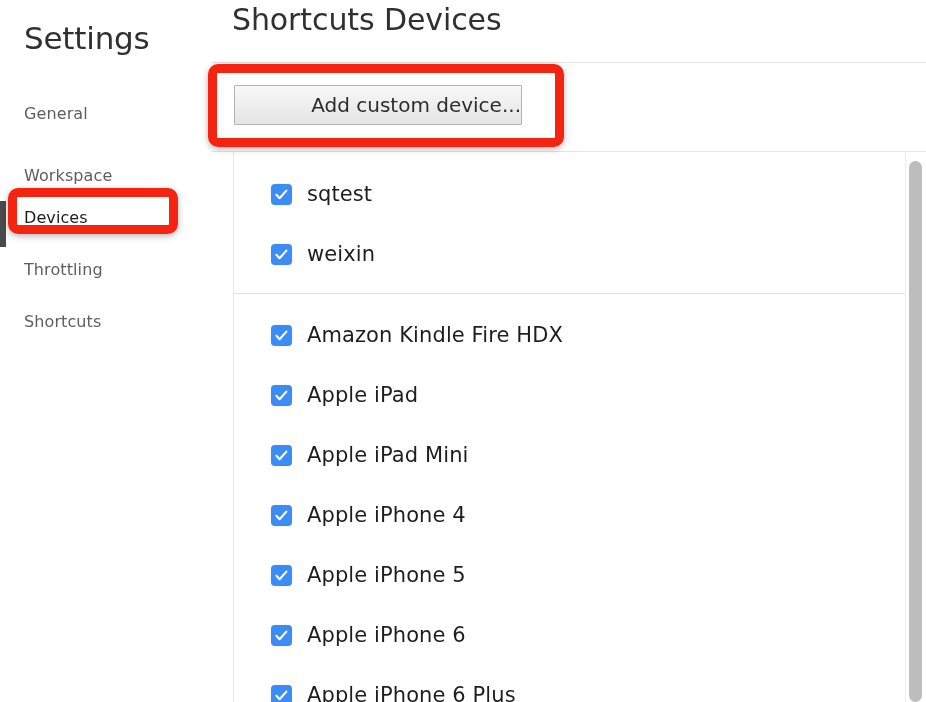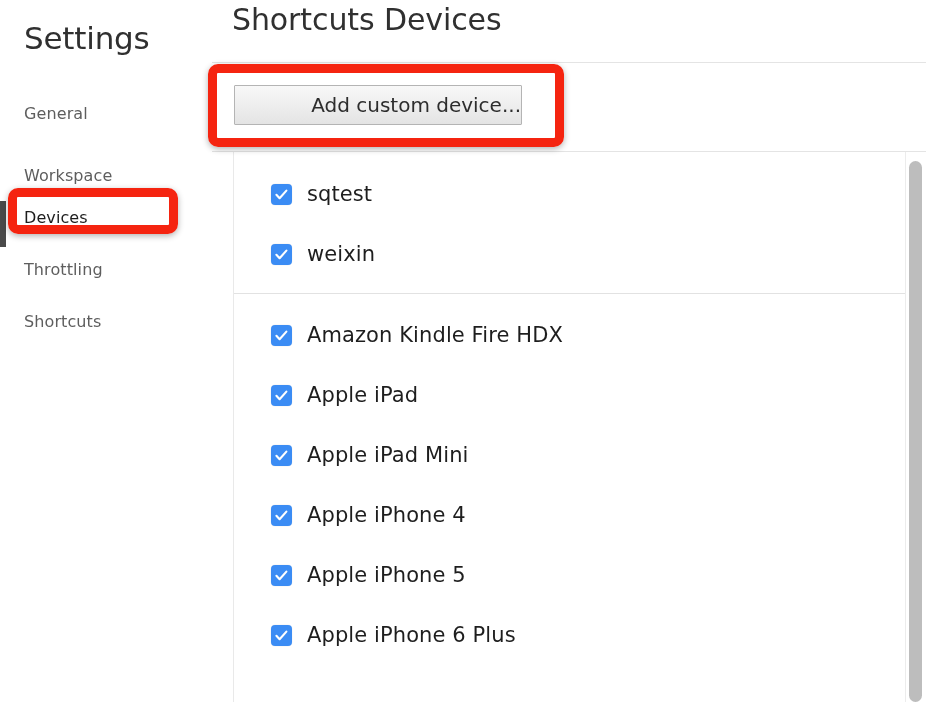--- a/index.html
+++ b/index.html
@@ -304,20 +304,28 @@
             </svg>
           </span>
           <span class="device-label">Apple iPhone 5</span>
         </div>
         <div class="device-row">
           <span class="checkbox" style="background: rgb(59, 140, 244);">
             <svg width="17" height="17" viewBox="0 0 17 17">
               <path d="M3.4 8.8 L6.6 12.2 L13.4 4.6" fill="none" stroke="#ffffff" stroke-width="2.1" stroke-linecap="round" stroke-linejoin="round"></path>
             </svg>
           </span>
+          <span class="device-label">Apple iPhone 6</span>
+        </div>
+        <div class="device-row">
+          <span class="checkbox" style="background: rgb(59, 140, 244);">
+            <svg width="17" height="17" viewBox="0 0 17 17">
+              <path d="M3.4 8.8 L6.6 12.2 L13.4 4.6" fill="none" stroke="#ffffff" stroke-width="2.1" stroke-linecap="round" stroke-linejoin="round"></path>
+            </svg>
+          </span>
           <span class="device-label">Apple iPhone 6 Plus</span>
         </div>
       </div>
   </div>
 </div>
 
 <div id="scrollbar-track"></div>
 <div id="scrollbar-thumb"></div>
 
 <div class="annotation" id="annotation-add-device" style="border-color: rgb(245, 36, 16);"></div>

